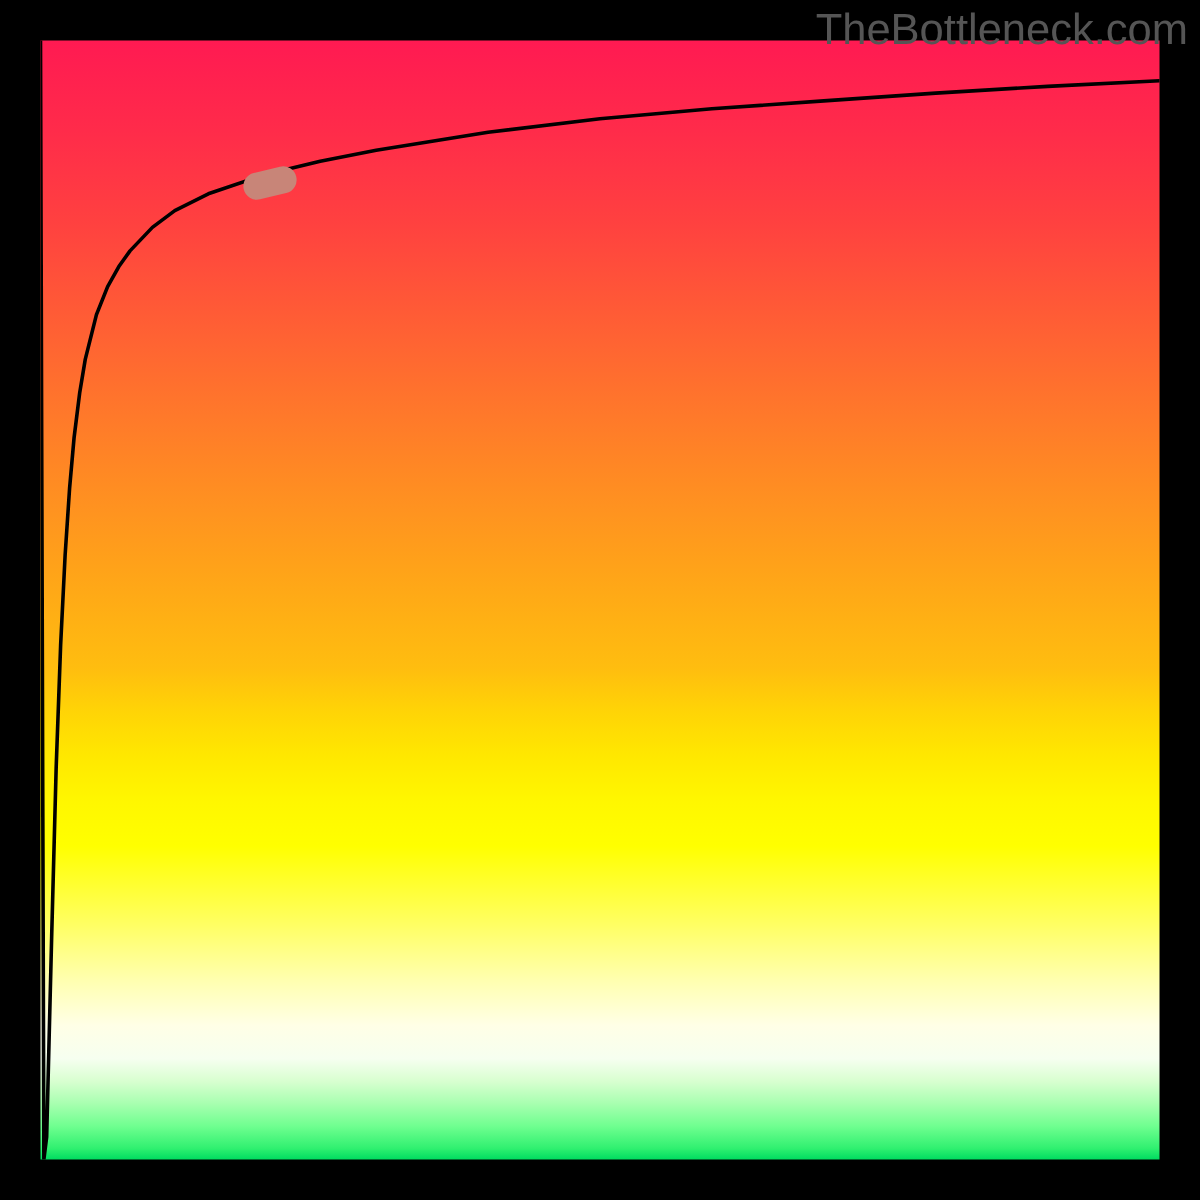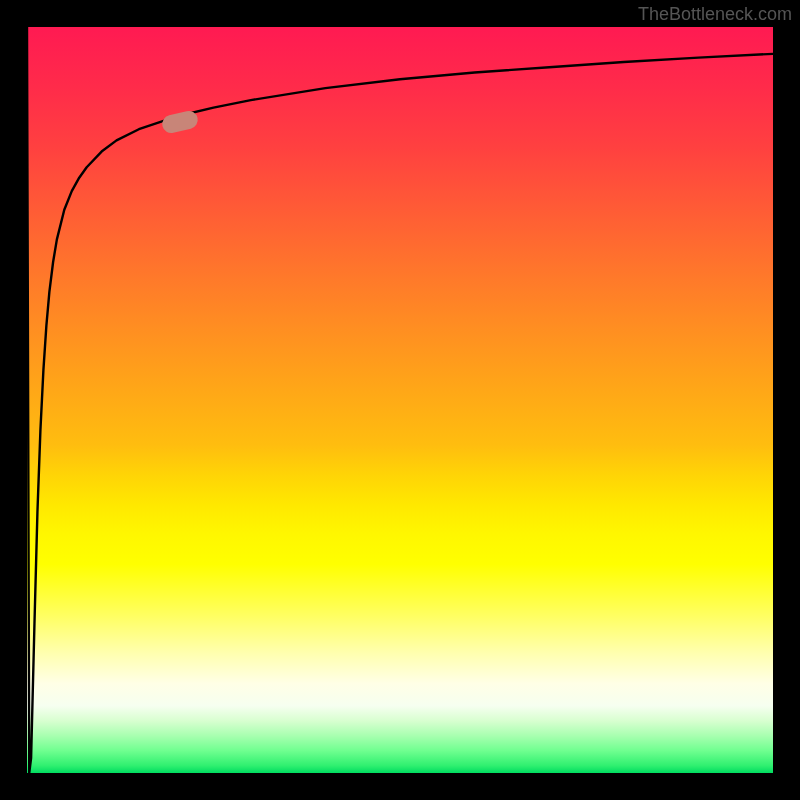--- a/index.html
+++ b/index.html
@@ -37,21 +37,21 @@
       #a8ffb0 95%,
       #70ff90 97%,
       #30f070 99%,
       #00dc60 100%);
   }
   .credit {
     position: absolute;
     top: 4px;
     right: 8px;
     font-family: Arial, Helvetica, sans-serif;
-    font-size: 18px;
+    font-size: 29px;
     color: #555;
     font-weight: 400;
     letter-spacing: 0px;
     text-align: right;
   }
   .curve {
     position: absolute;
     left: 0;
     top: 0;
     width: 746px;

